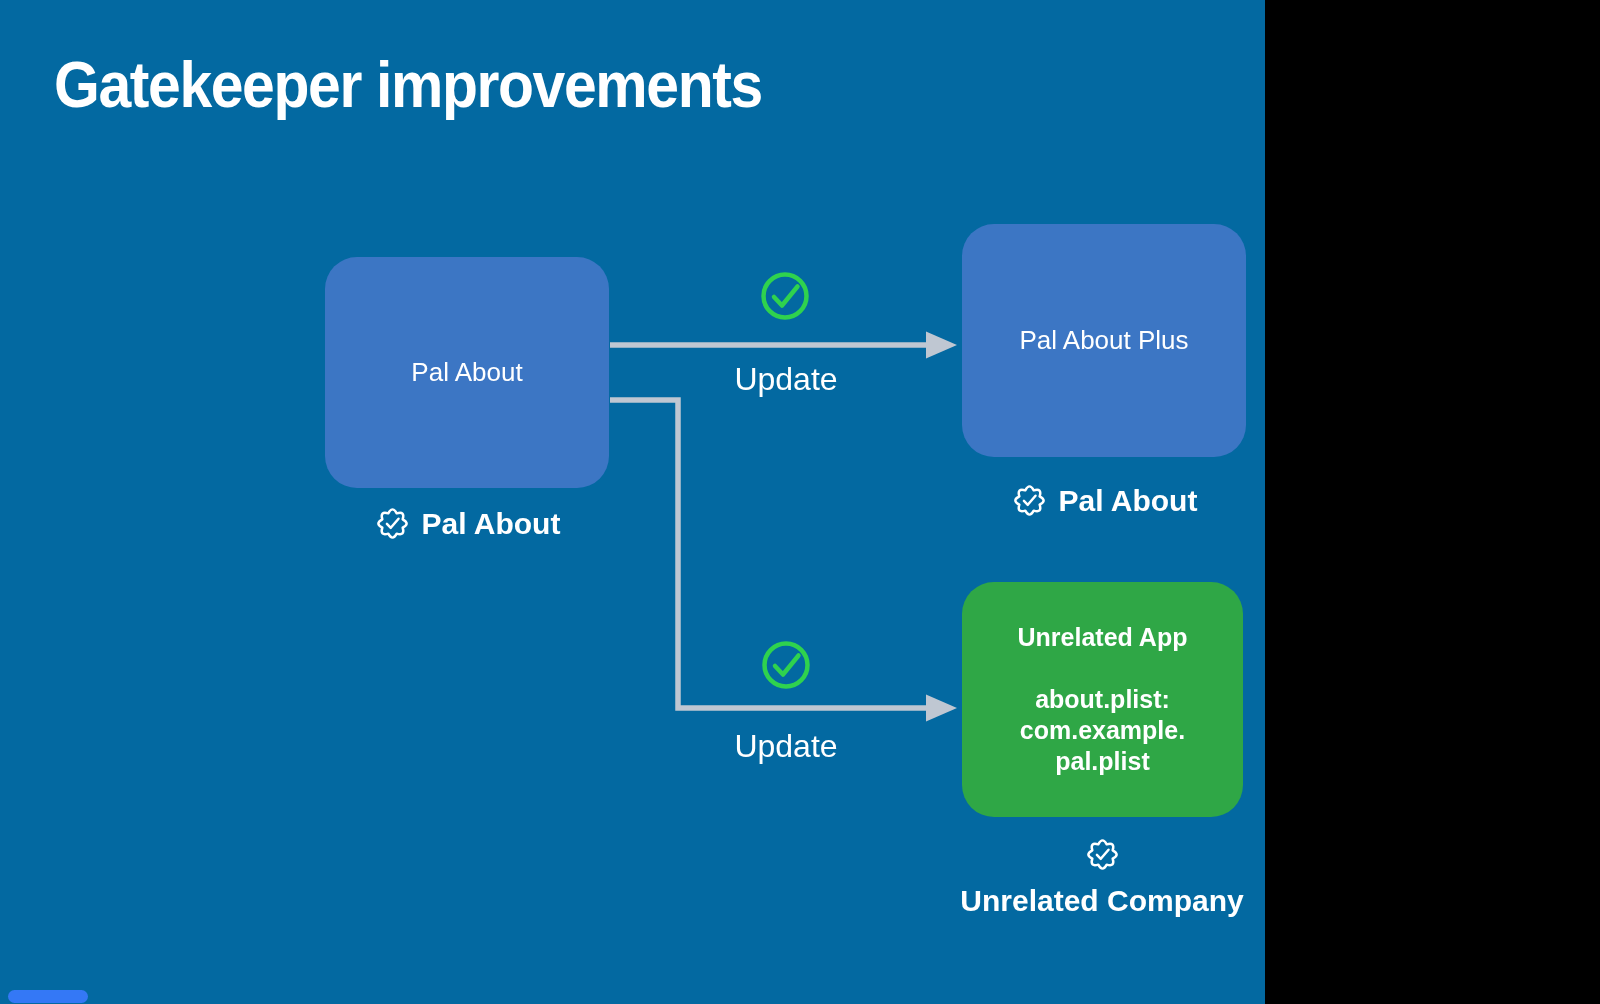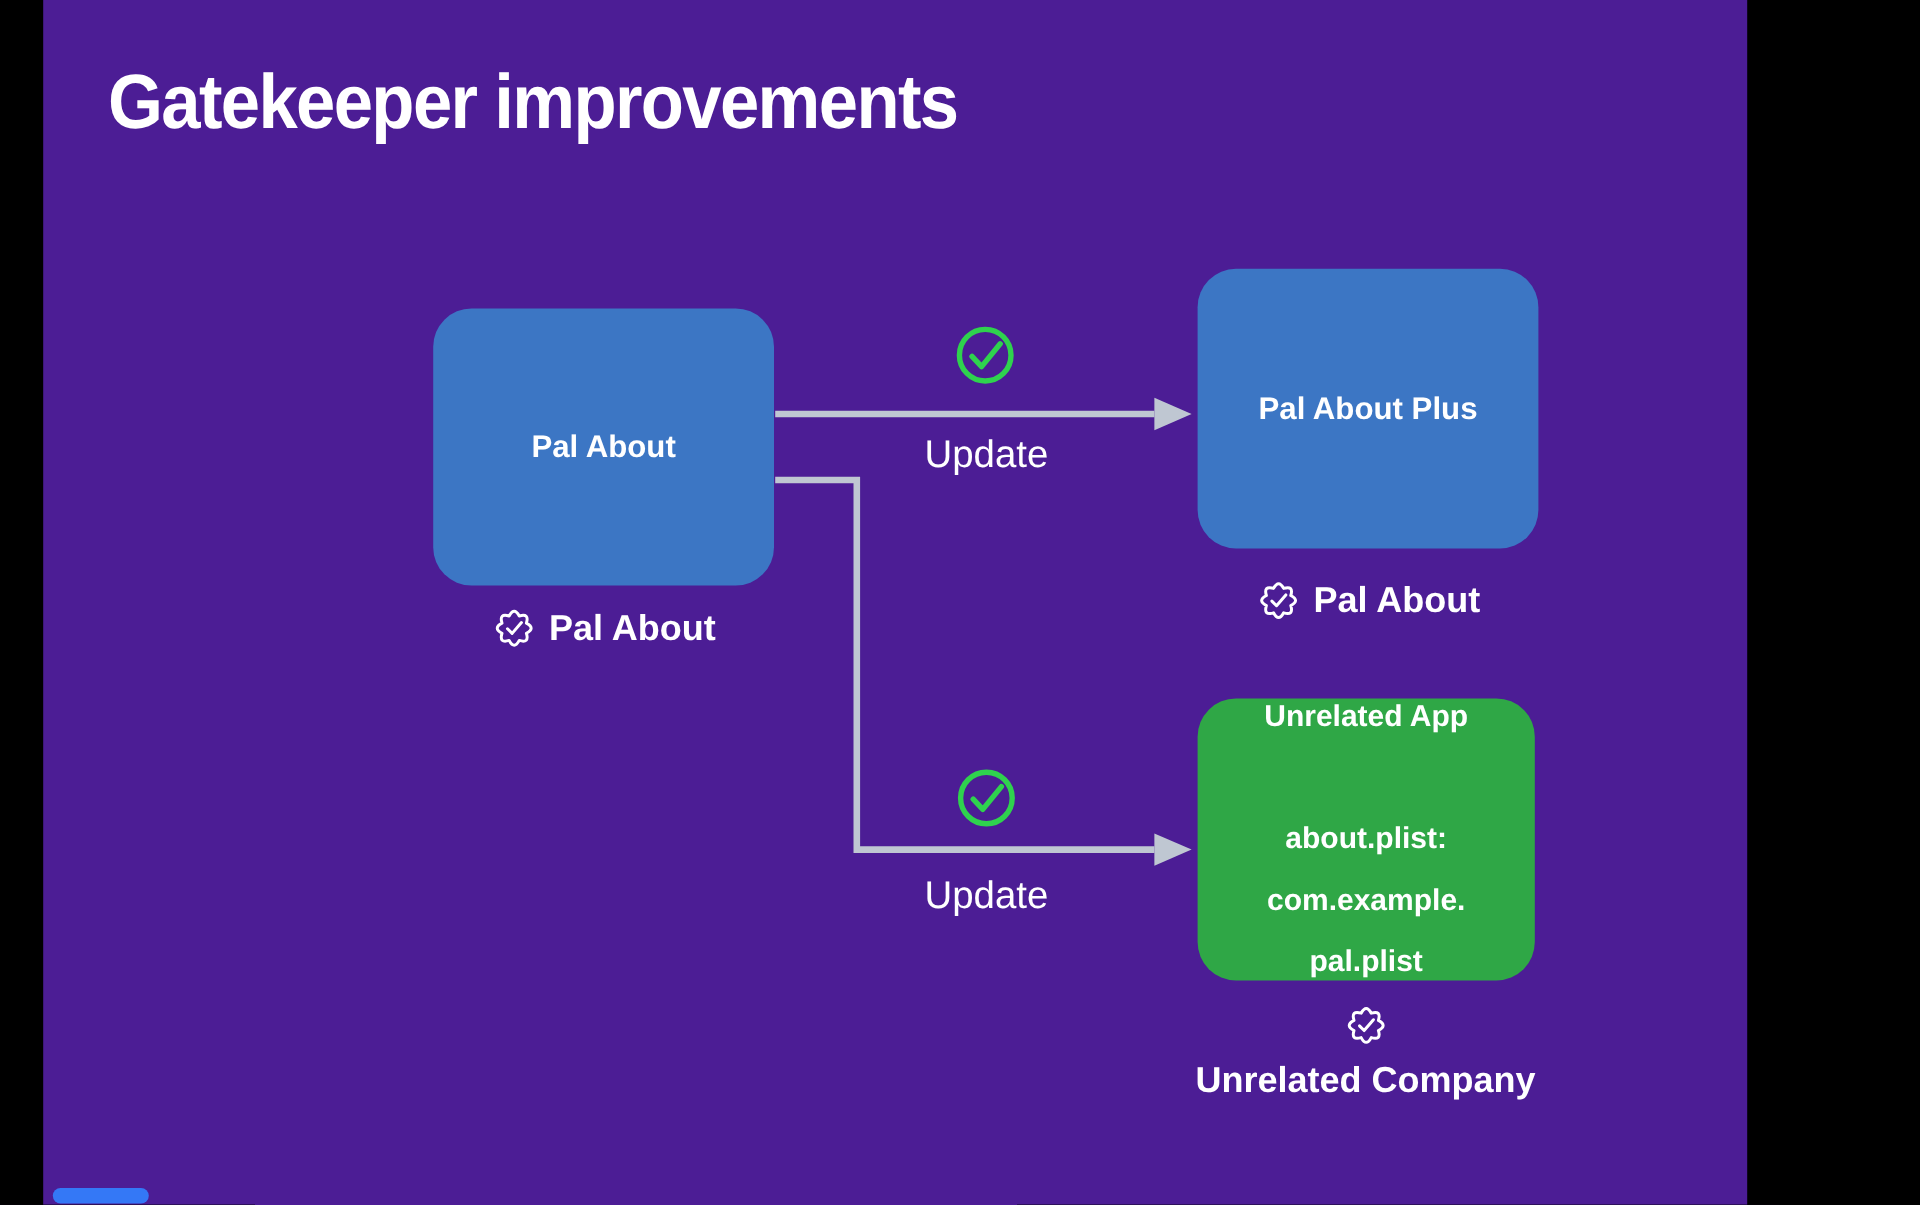--- a/index.html
+++ b/index.html
@@ -1,49 +1,48 @@
 <!DOCTYPE html>
 <html><head>
 <meta charset="utf-8">
 <style>
   html,body{margin:0;padding:0;background:#000;}
   .slide{
     position:relative;
-    width:1420px;height:1004px;
-    background:#4c1d95;
+    width:1265px;height:1004px;
+    background:#0369a1;
     overflow:hidden;
     font-family:"Liberation Sans","DejaVu Sans",sans-serif;
     color:#fff;
-    margin-left:36px;
   }
   .title{
     position:absolute;left:54px;top:48px;
     font-size:64px;font-weight:700;letter-spacing:-1.5px;
     transform:scaleX(.92);transform-origin:left top;
     color:#fff;white-space:nowrap;
   }
   .new-badge{
     position:absolute;left:1412px;top:70px;
     width:114px;height:114px;border-radius:50%;
     background:#3ca24a;
     display:flex;align-items:center;justify-content:center;
     font-size:33px;font-weight:700;letter-spacing:.5px;color:#071007;
   }
   .node{
     position:absolute;border-radius:32px;
     display:flex;align-items:center;justify-content:center;
     text-align:center;
   }
-  .node .node-label{font-size:26px;font-weight:700;color:#fff;}
+  .node .node-label{font-size:26px;font-weight:400;color:#fff;}
   .node-blue{background:#3c76c4;}
   .node-green{background:#2fa746;}
   #node-source{left:325px;top:257px;width:284px;height:231px;}
   #node-target-top{left:962px;top:224px;width:284px;height:233px;}
   #node-target-bottom{left:962px;top:582px;width:281px;height:235px;}
-  #node-target-bottom .node-body{display:flex;flex-direction:column;align-items:center;gap:20px;}
+  #node-target-bottom .node-body{display:flex;flex-direction:column;align-items:center;}
   #node-target-bottom .line{font-size:25px;font-weight:600;line-height:31px;}
   #node-target-bottom .spacer{height:31px;}
   .connectors{position:absolute;left:0;top:0;width:1600px;height:1004px;}
   .signer{
     position:absolute;display:flex;align-items:center;justify-content:center;gap:11px;
     font-size:30px;font-weight:600;color:#fff;white-space:nowrap;
   }
   #signer-source{left:325px;top:505px;width:284px;}
   #signer-target-top{left:962px;top:482px;width:284px;}
   #signer-target-bottom{left:902px;top:836px;width:400px;flex-direction:column;}

